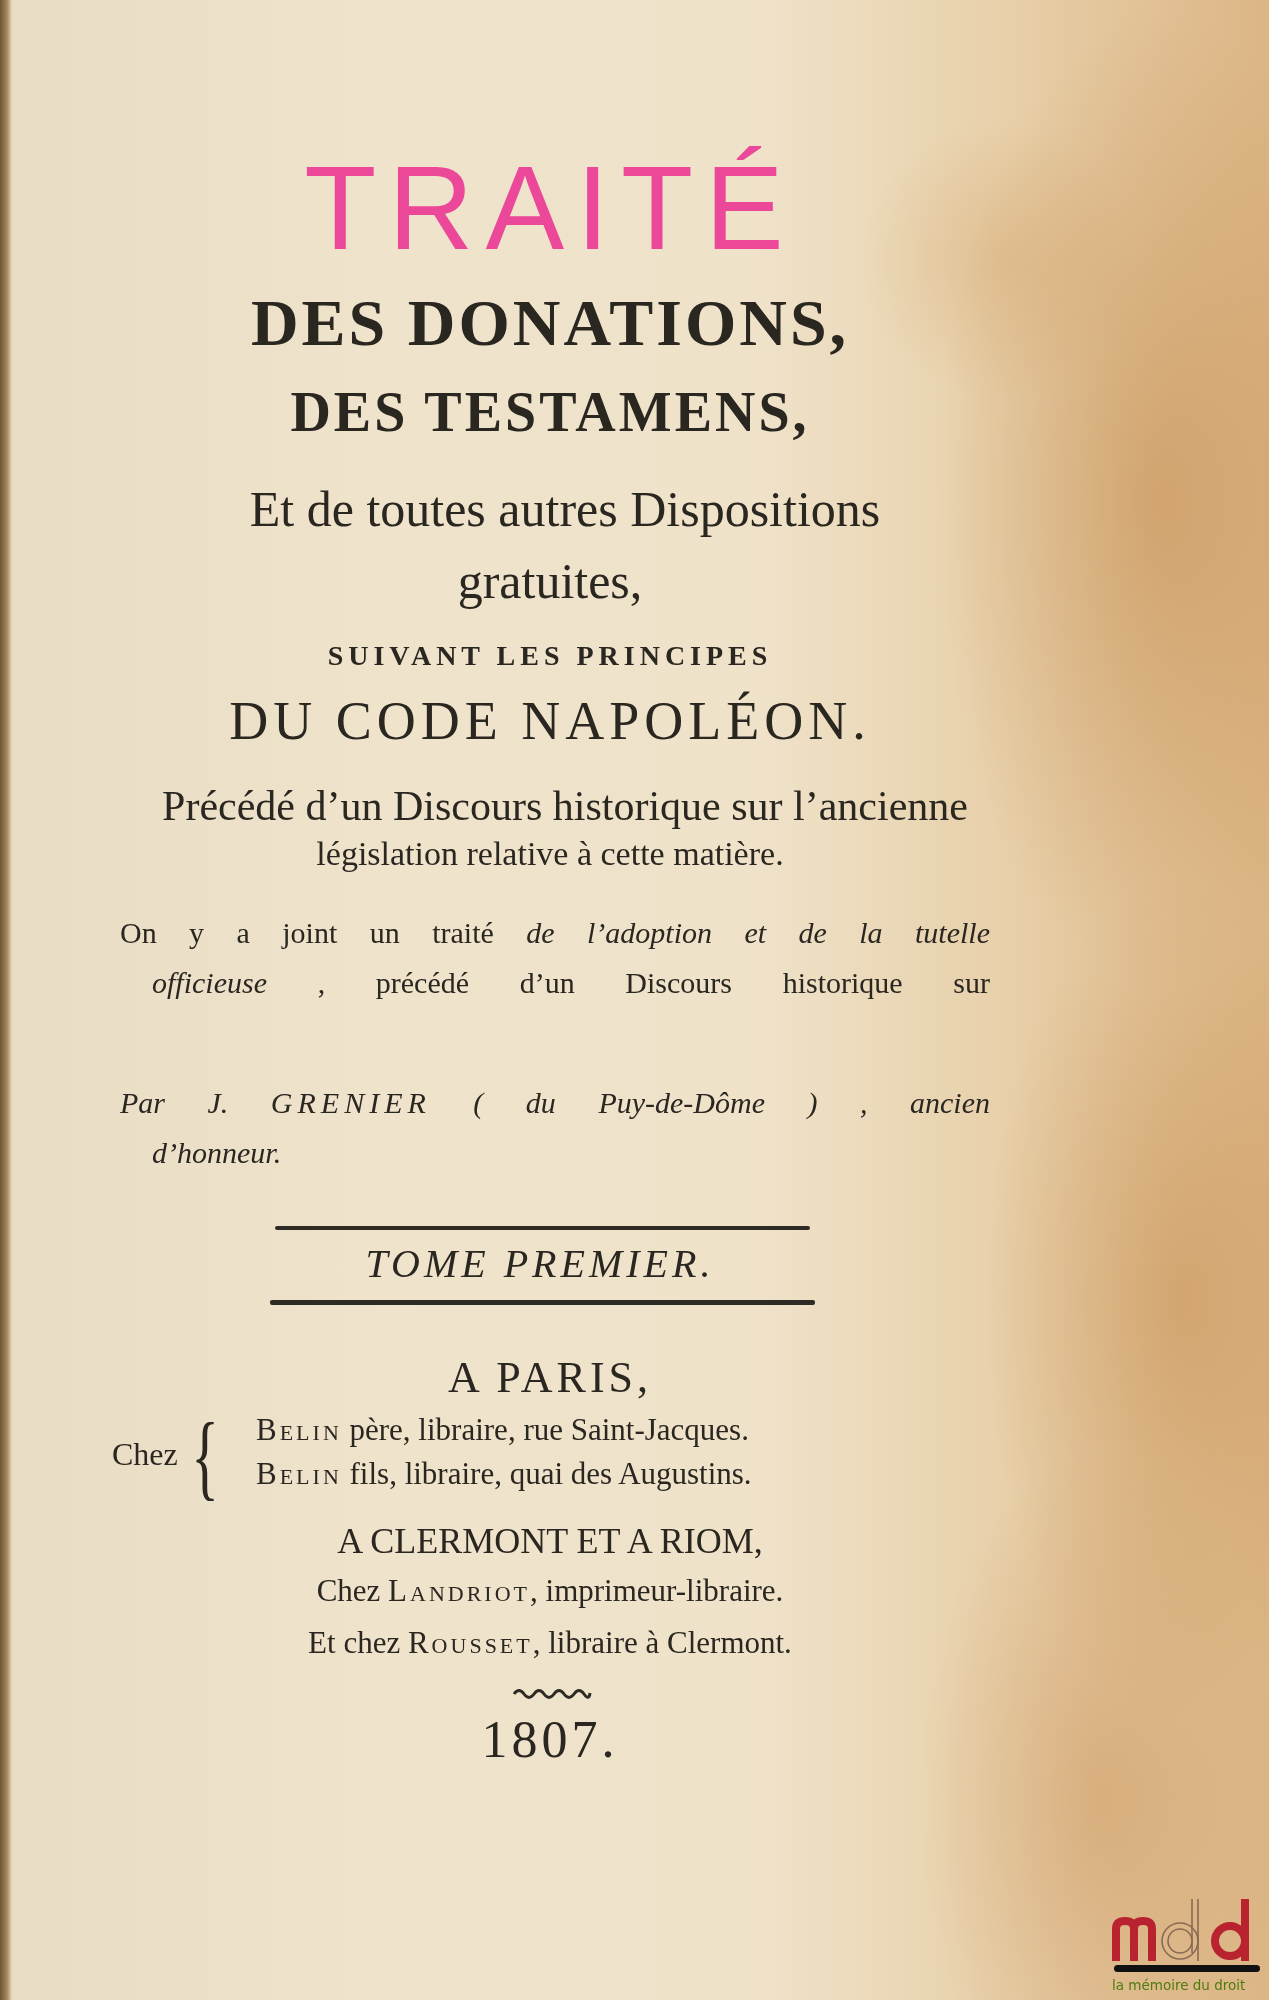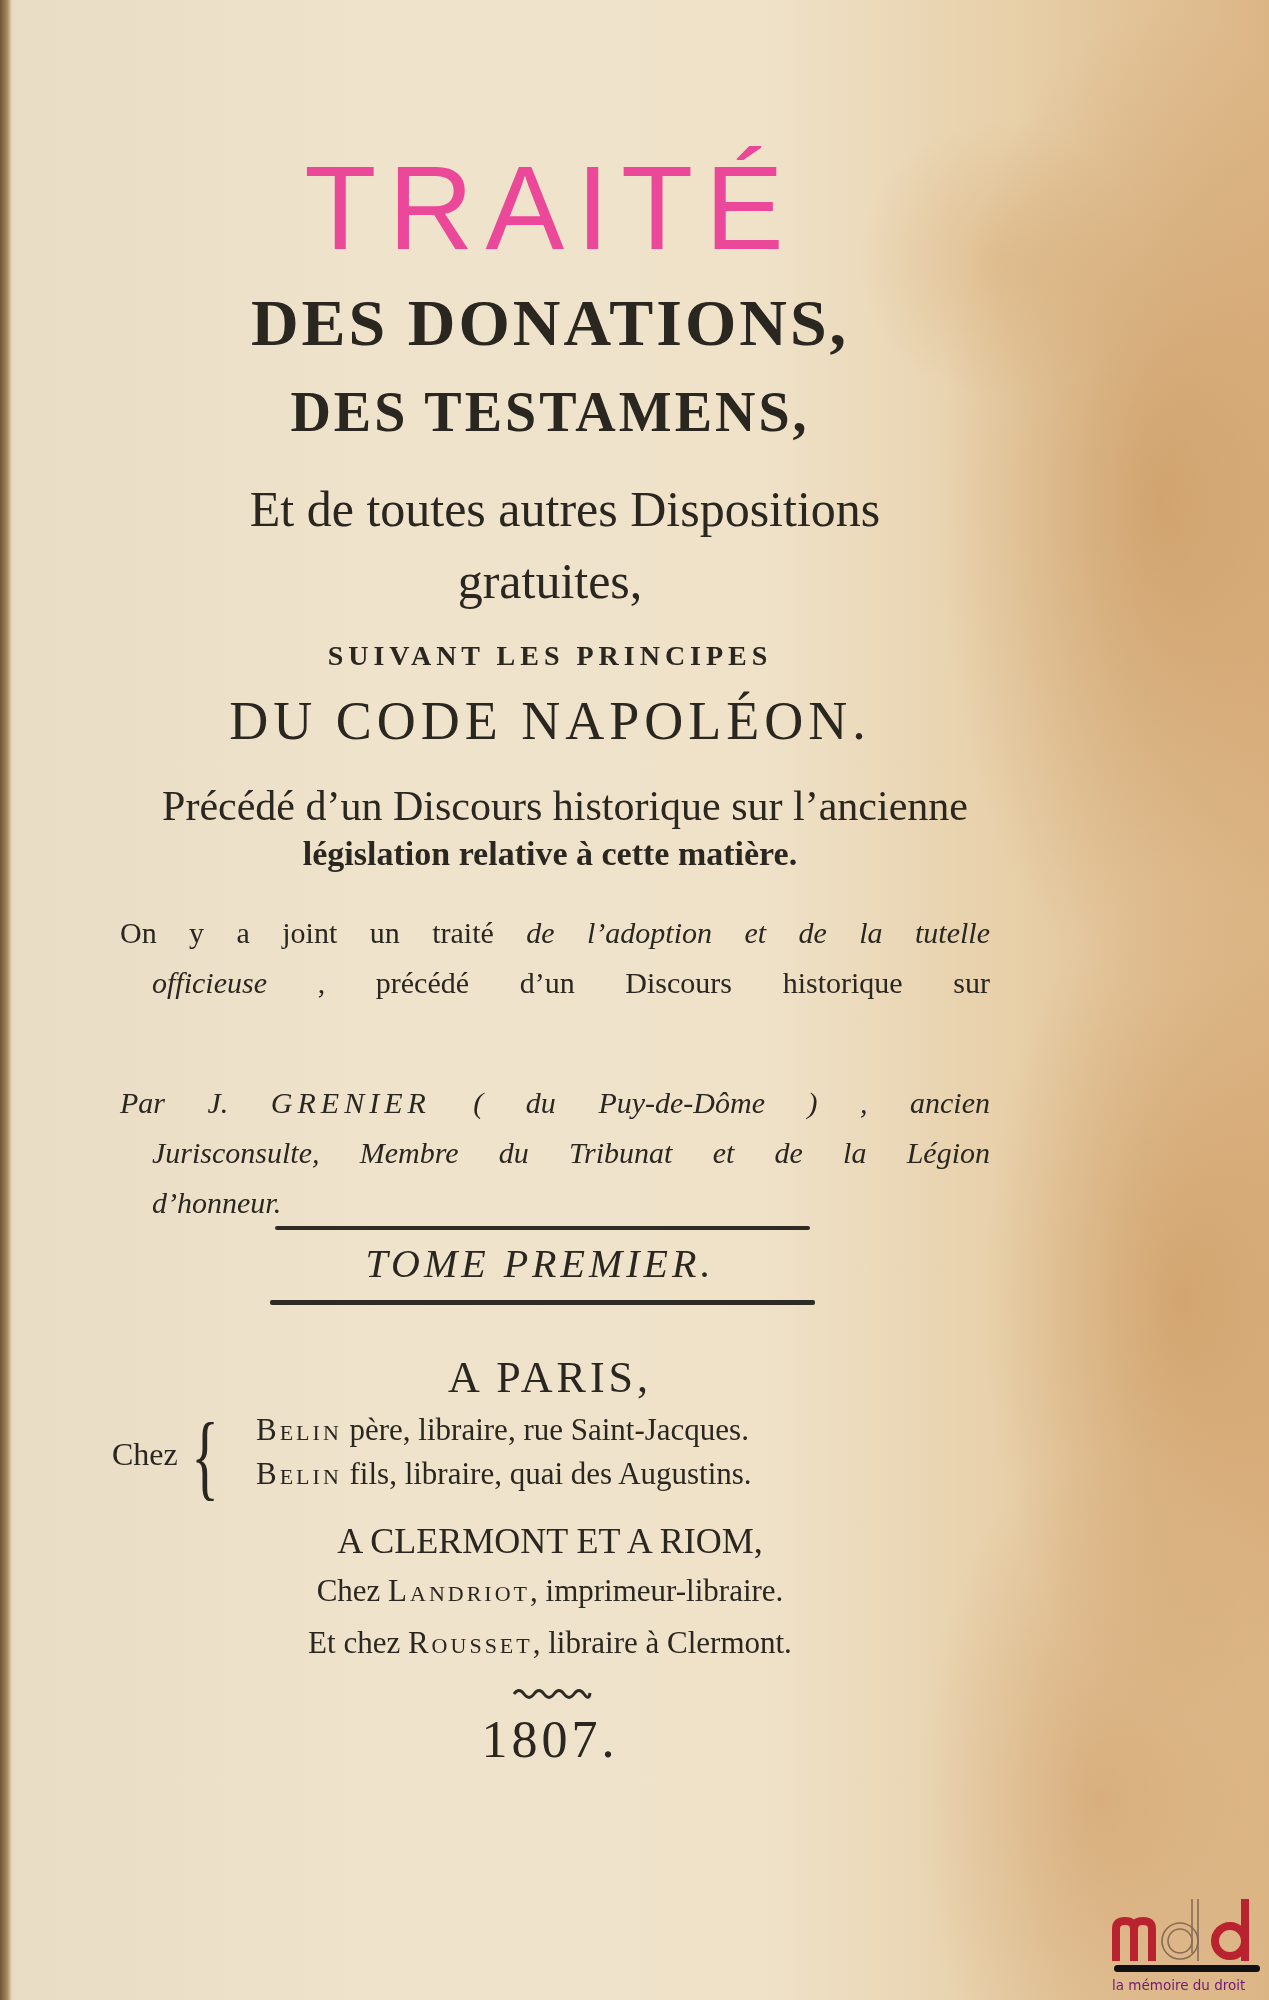--- a/index.html
+++ b/index.html
@@ -52,21 +52,21 @@
     .t-code {
       top: 690px; left: 0; width: 1100px;
       font-size: 54px; letter-spacing: 5px; font-family: Liberation Serif, serif;
     }
     .t-precede1 {
       top: 782px; left: 0; width: 1130px;
       font-size: 42px; font-family: "Liberation Serif", serif;
     }
     .t-precede2 {
       top: 835px; left: 0; width: 1100px;
-      font-size: 34px; font-family: "Liberation Serif", serif; font-weight: bold;
+      font-size: 34px; font-family: "Liberation Serif", serif;
     }
     .para {
       position: absolute; left: 120px; width: 870px;
       font-family: "Liberation Serif", serif; font-size: 30px; line-height: 50px;
     }
     .para .l { display: block; white-space: nowrap; }
     .para .ind { padding-left: 32px; }
     .para .just { text-align: justify; text-align-last: justify; }
     .it { font-style: italic; }
     .sc { font-variant: small-caps; letter-spacing: 3px; }
@@ -106,21 +106,21 @@
     }
     .ornament { position: absolute; top: 1685px; left: 512px; width: 80px; height: 14px; }
     .t-year {
       top: 1710px; left: 0; width: 1100px;
       font-size: 52px; letter-spacing: 4px; font-family: "Liberation Serif", serif;
     }
     .logo { position: absolute; left: 1108px; top: 1895px; width: 150px; height: 100px; }
     .logo-mdd { position: absolute; left: 4px; top: 0; width: 150px; height: 70px; }
     .logo-bar { position: absolute; left: 6px; top: 70px; width: 146px; height: 7px; background: #111; border-radius: 4px; }
     .logo-tag {
-      position: absolute; left: 4px; top: 82px; font-size: 13.5px; color: #701a75;
+      position: absolute; left: 4px; top: 82px; font-size: 13.5px; color: #4d7c0f;
       font-family: "DejaVu Sans", sans-serif; white-space: nowrap;
     }
   </style>
 </head>
 <body>
 
 <div class="spine"></div>
 
 <div class="page">
 
@@ -134,21 +134,20 @@
   <div class="line c t-precede1">Précédé d’un Discours historique sur l’ancienne</div>
   <div class="line c t-precede2">législation relative à cette matière.</div>
 
   <div class="para p-adopt">
     <span class="l just"><span>On y a joint un traité </span><span class="it">de l’adoption et de la tutelle</span></span>
     <span class="l ind just"><span class="it">officieuse</span><span> , précédé d’un Discours historique sur</span></span>
   </div>
 
   <div class="para p-author it">
     <span class="l just"><span>Par J. </span><span style="letter-spacing:5px">GRENIER</span><span> ( du Puy-de-Dôme ) , ancien</span></span>
-    <span class="l ind just">Jurisconsulte, Membre du Tribunat et de la Légion</span>
     <span class="l ind">d’honneur.</span>
   </div>
 
   <div class="rule rule-top"></div>
   <div class="line c t-tome">TOME PREMIER.</div>
   <div class="rule rule-bot"></div>
 
   <div class="line c t-paris">A PARIS,</div>
 
   <div class="chez-block">

